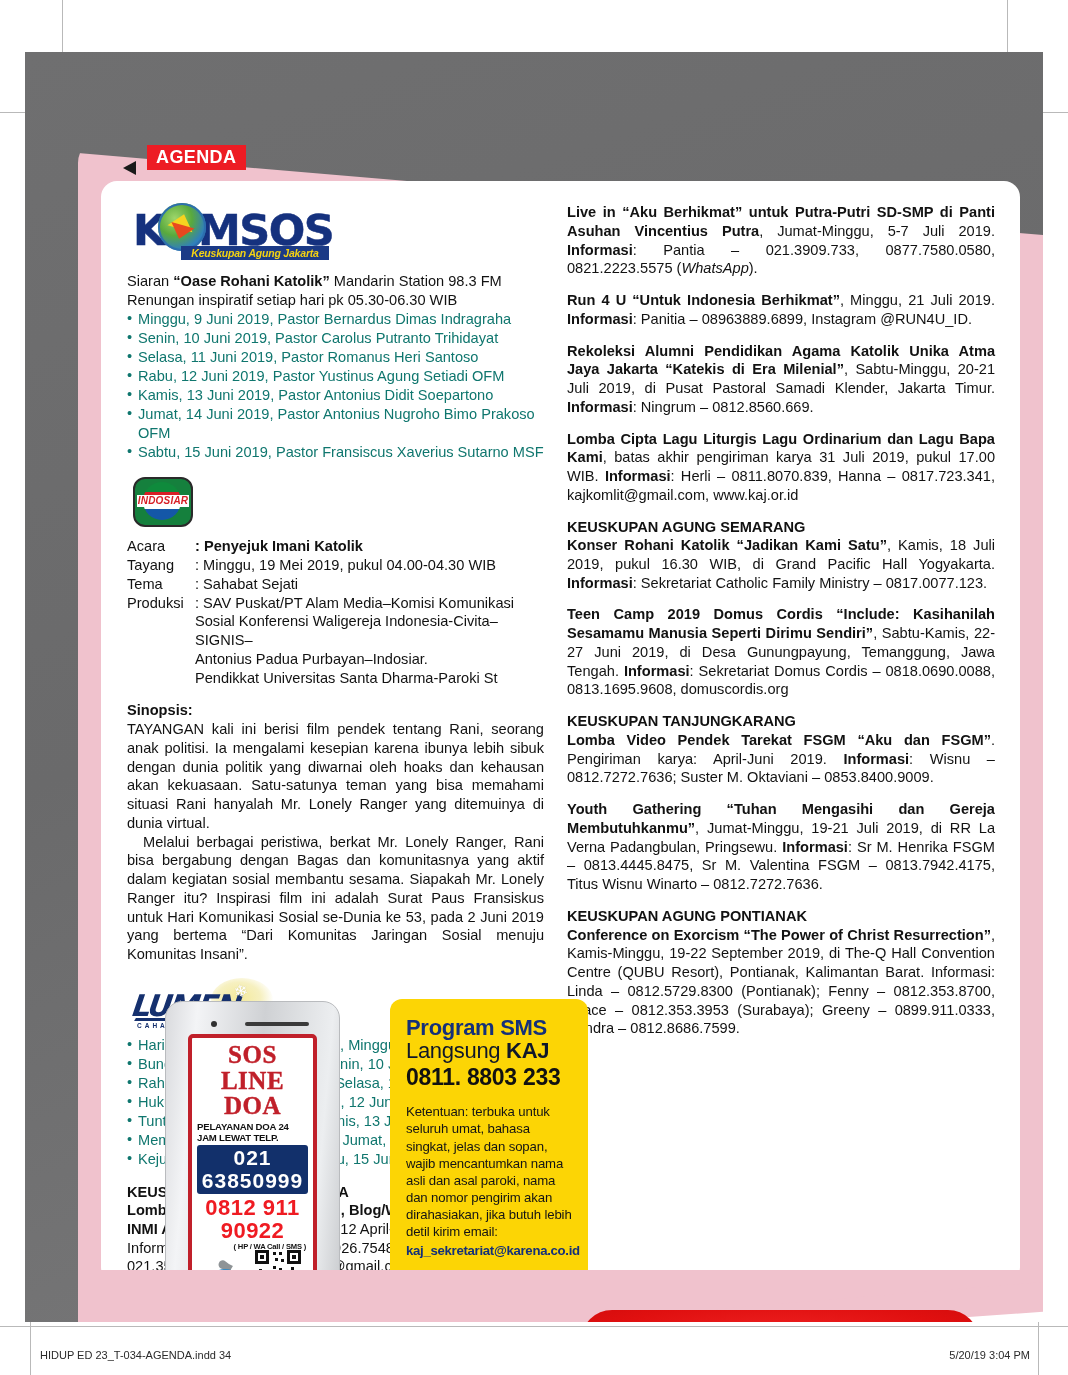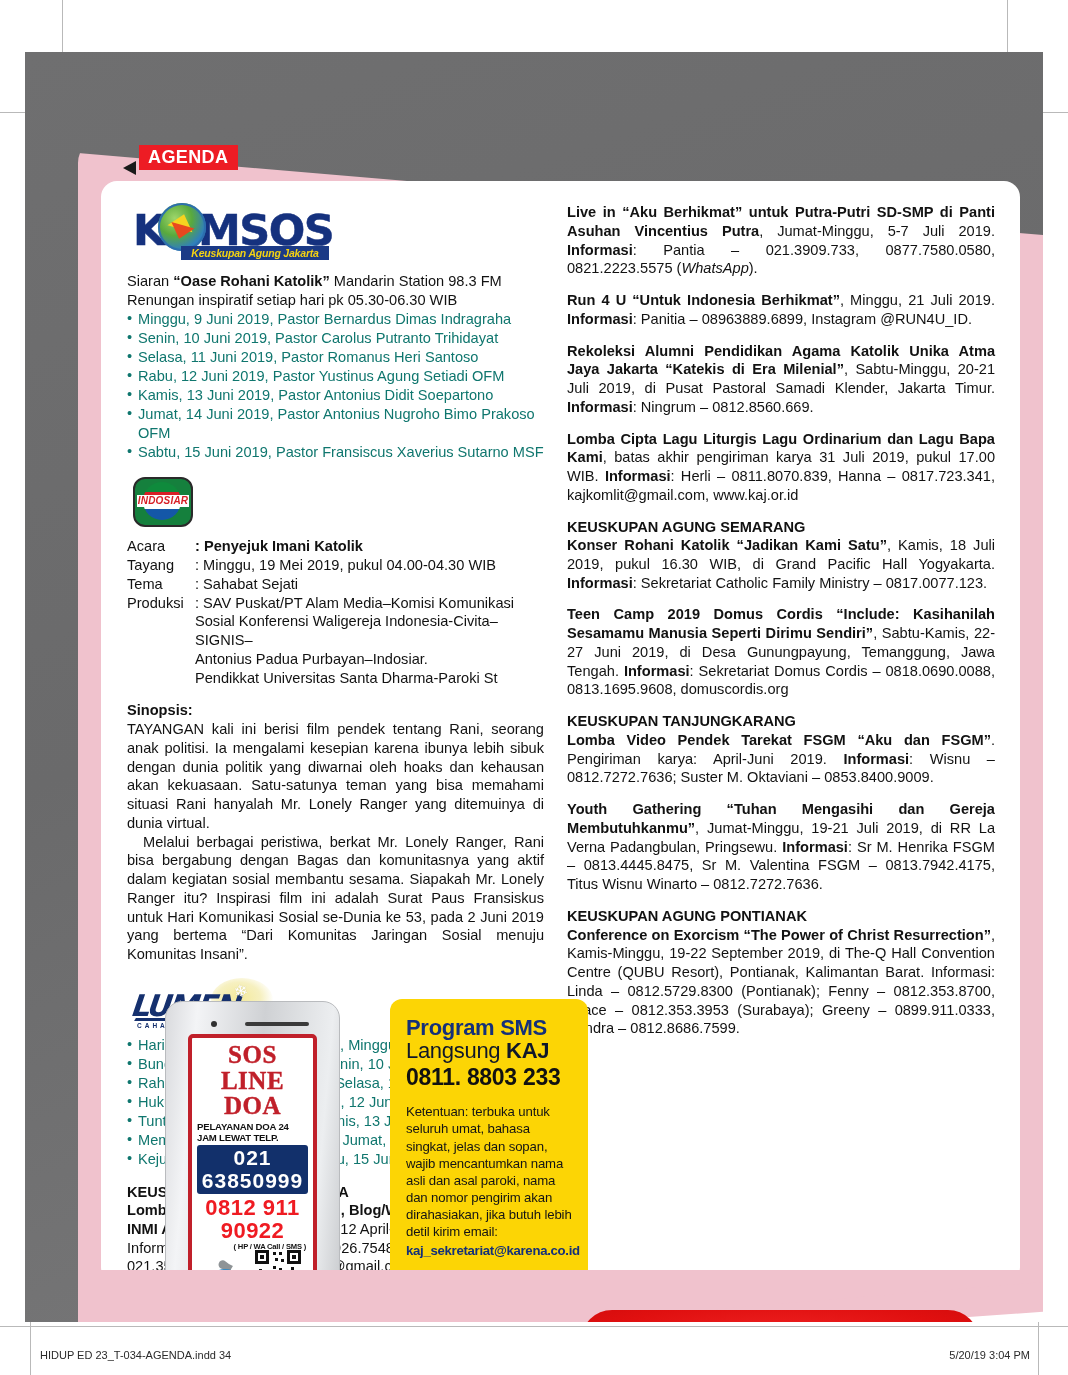--- a/index.html
+++ b/index.html
@@ -36,21 +36,21 @@
     clip-path:polygon(0 0, 100% 0, 100% 12px, 0 92px);
   }
   .pink-bottom-mask{
     position:absolute;left:25px;top:1258px;width:1018px;height:64px;
     background:#ffffff;
     clip-path:polygon(0 72px, 100% 0, 100% 100%, 0 100%);
   }
 
   
   .agenda-tag{
-    position:absolute;left:114px;top:93px;background:#ed1c24;color:#ffffff;
+    position:absolute;left:122px;top:93px;background:#ed1c24;color:#ffffff;
     font-weight:bold;font-size:18px;letter-spacing:.4px;
     padding:3px 10px 4px 9px;line-height:1;font-family:"Liberation Sans",sans-serif;
   }
   .agenda-arrow{
     position:absolute;left:98px;top:109px;width:0;height:0;
     border-top:7px solid transparent;border-bottom:7px solid transparent;
     border-right:13px solid #1a1a1a;
   }
 
   

